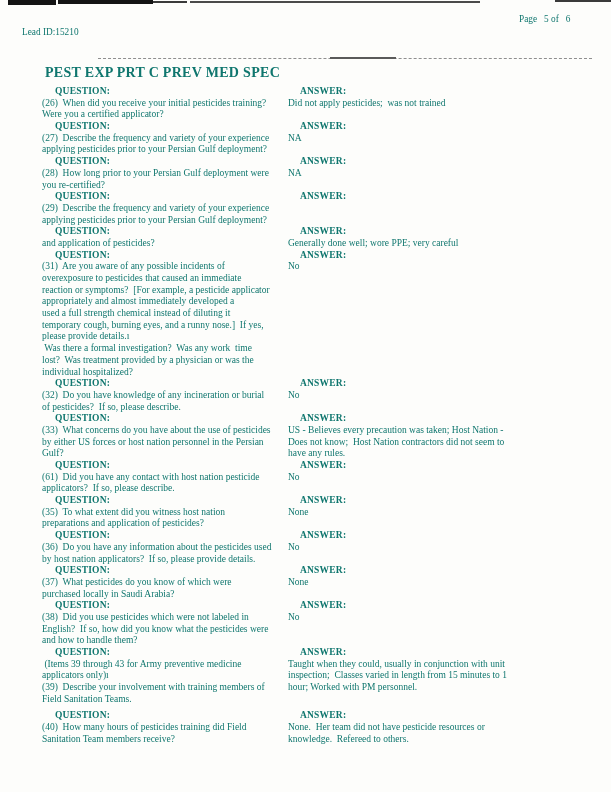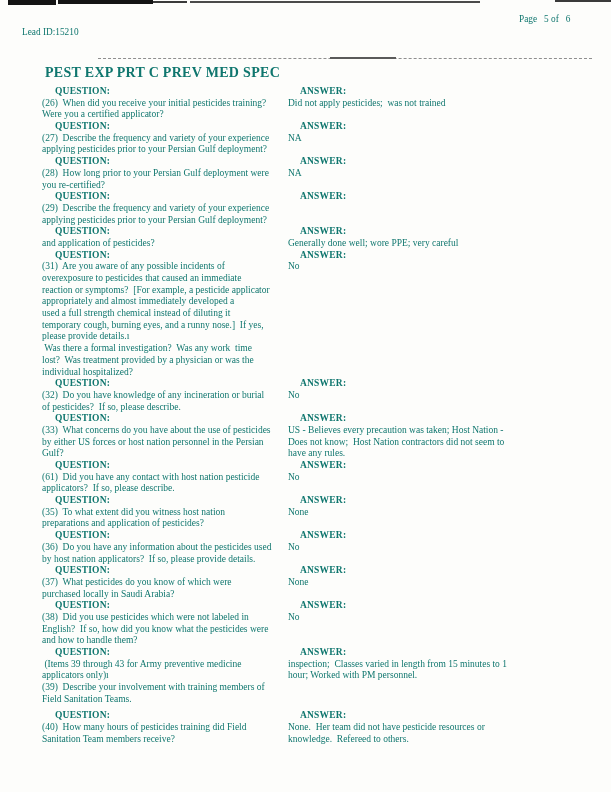--- a/index.html
+++ b/index.html
@@ -301,20 +301,21 @@
       <div class="q-lines">
             <div class="text-line"> (Items 39 through 43 for Army preventive medicine</div>
             <div class="text-line">applicators only)ı</div>
             <div class="text-line">(39)  Describe your involvement with training members of</div>
             <div class="text-line">Field Sanitation Teams.</div>
           </div>
     </div>
     <div class="a-col">
       <div class="text-line label a-label">ANSWER:</div>
       <div class="a-lines">
+            <div class="text-line">Taught when they could, usually in conjunction with unit</div>
             <div class="text-line">inspection;  Classes varied in length from 15 minutes to 1</div>
             <div class="text-line">hour; Worked with PM personnel.</div>
           </div>
     </div>
   </div>
 
   <div class="qa-block">
     <div class="q-col">
       <div class="text-line label q-label">QUESTION:</div>
       <div class="q-lines">

